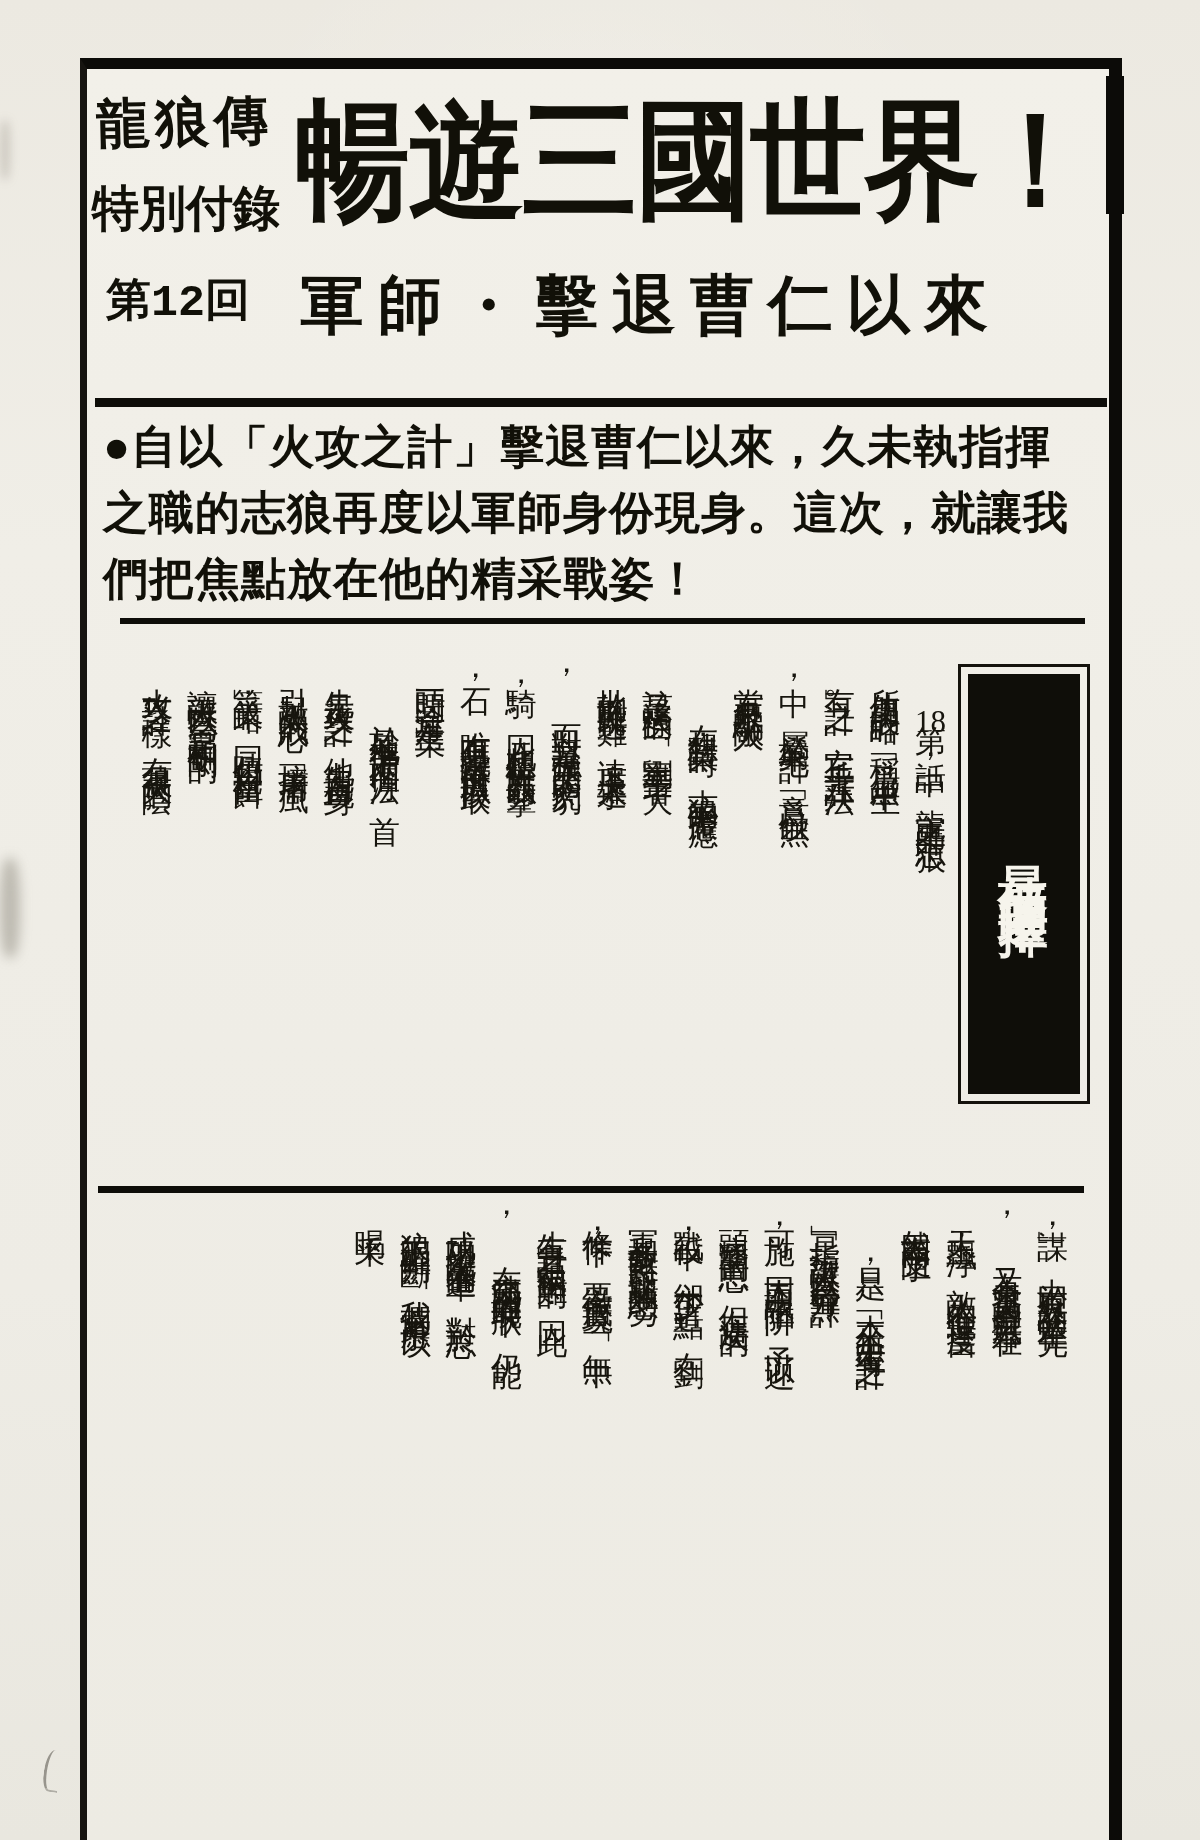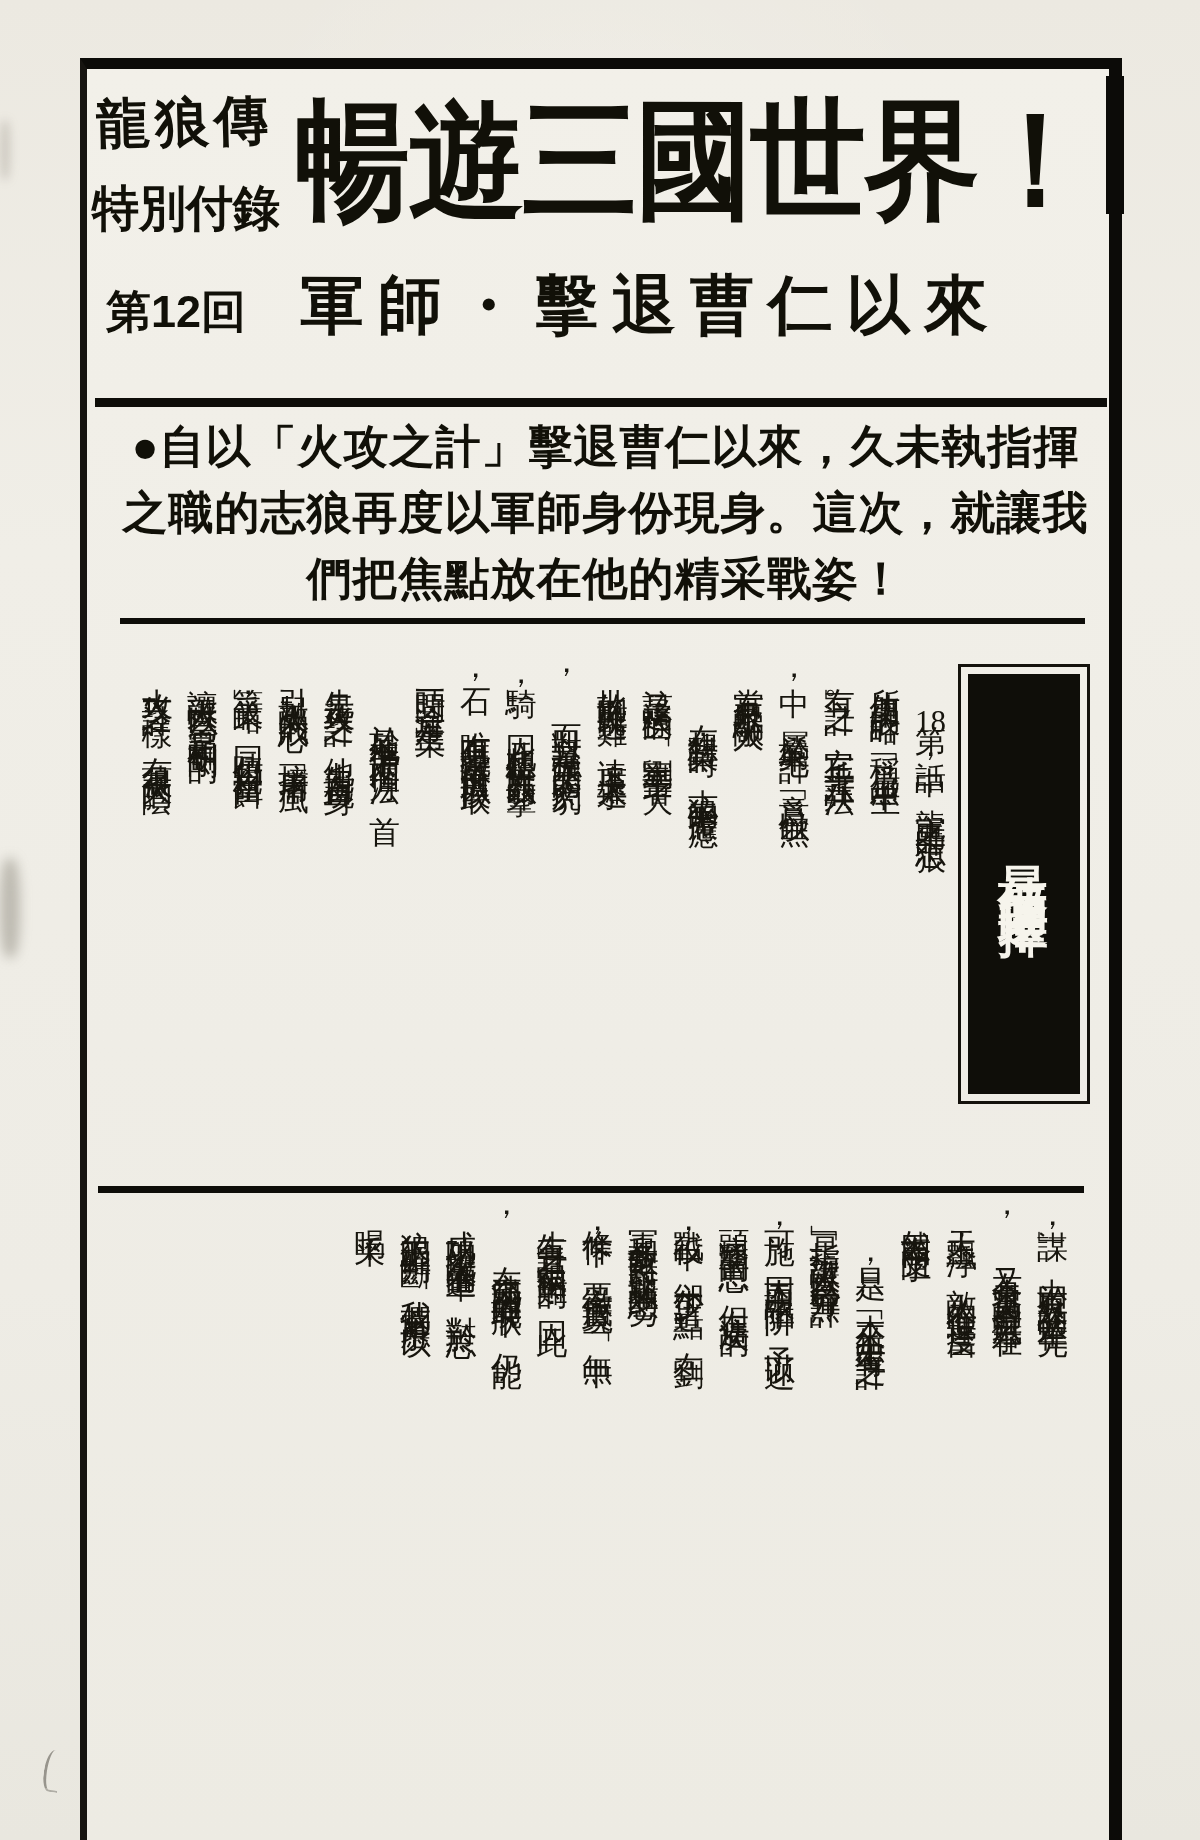--- a/index.html
+++ b/index.html
@@ -45,43 +45,42 @@
   .appendix{
     left:92px;top:176px;width:230px;
     font-size:49px;font-weight:900;letter-spacing:0px;
     font-family:"Liberation Sans","DejaVu Sans",sans-serif;
     transform:scaleX(.96);transform-origin:left;
     white-space:nowrap;
   }
   .episode{
     left:106px;top:270px;width:210px;
     font-size:45px;font-weight:900;
-    font-family:Liberation Sans, sans-serif;
-    white-space:nowrap;
-    margin-top:12px;
+    font-family:Liberation Mono, monospace;
+    white-space:nowrap;
   }
   .main-title{
     left:294px;top:74px;width:812px;
     font-size:116px;font-weight:900;letter-spacing:-2px;
     transform:scaleY(1.12);transform-origin:top;
     white-space:nowrap;
   }
   .subtitle{
     left:300px;top:262px;width:760px;
     font-size:64px;font-weight:900;letter-spacing:14px;
     white-space:nowrap;
   }
 
   
   .intro{
     left:103px;top:414px;width:1005px;
     font-family:"Liberation Sans","DejaVu Sans",sans-serif;
     font-size:45px;font-weight:900;letter-spacing:1px;
   }
-  .intro div{line-height:66px;white-space:nowrap;text-align:center;}
+  .intro div{line-height:66px;white-space:nowrap;}
 
   
   .vtext{
     writing-mode:vertical-rl;
     text-orientation:mixed;
     font-size:31px;
     line-height:45.5px;
     letter-spacing:5.5px;
     color:#17150e;
     font-weight:400;

